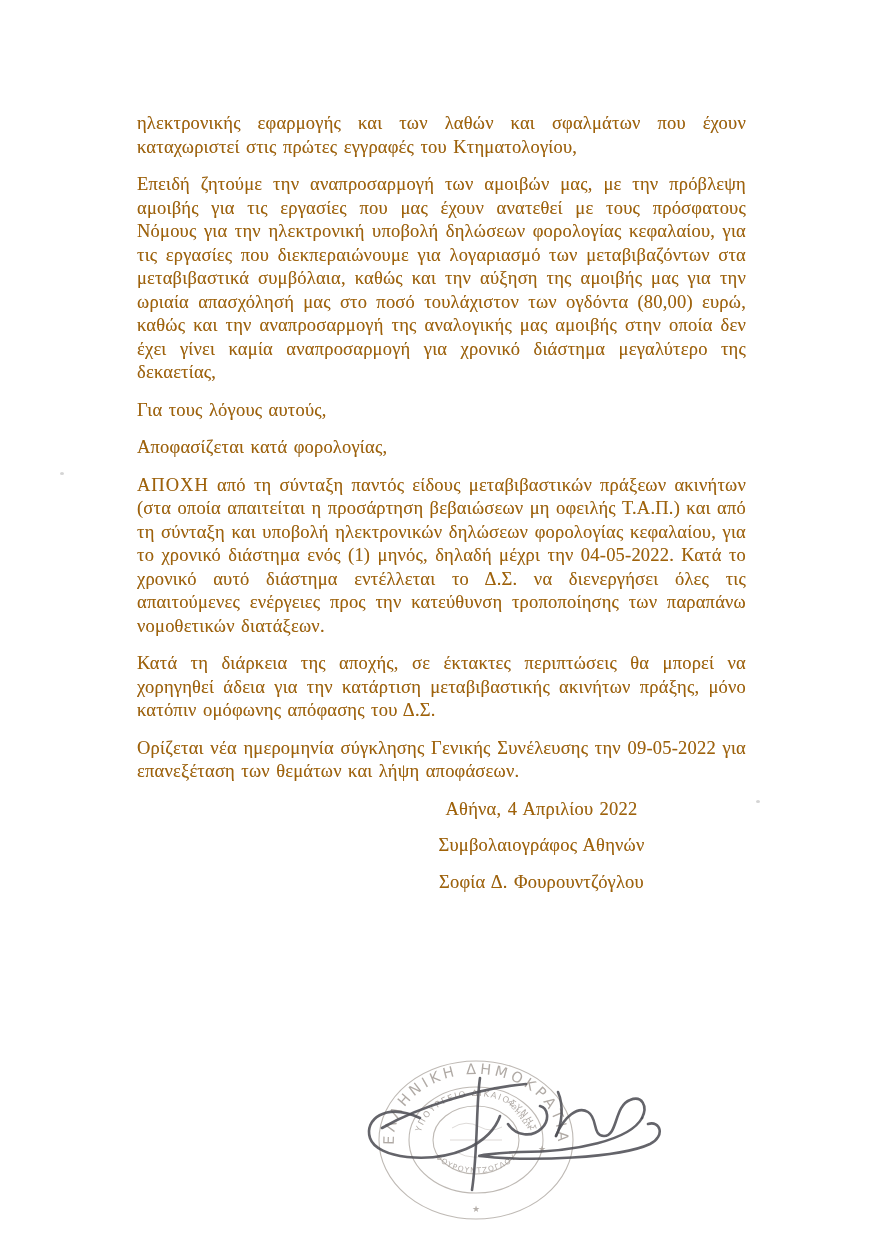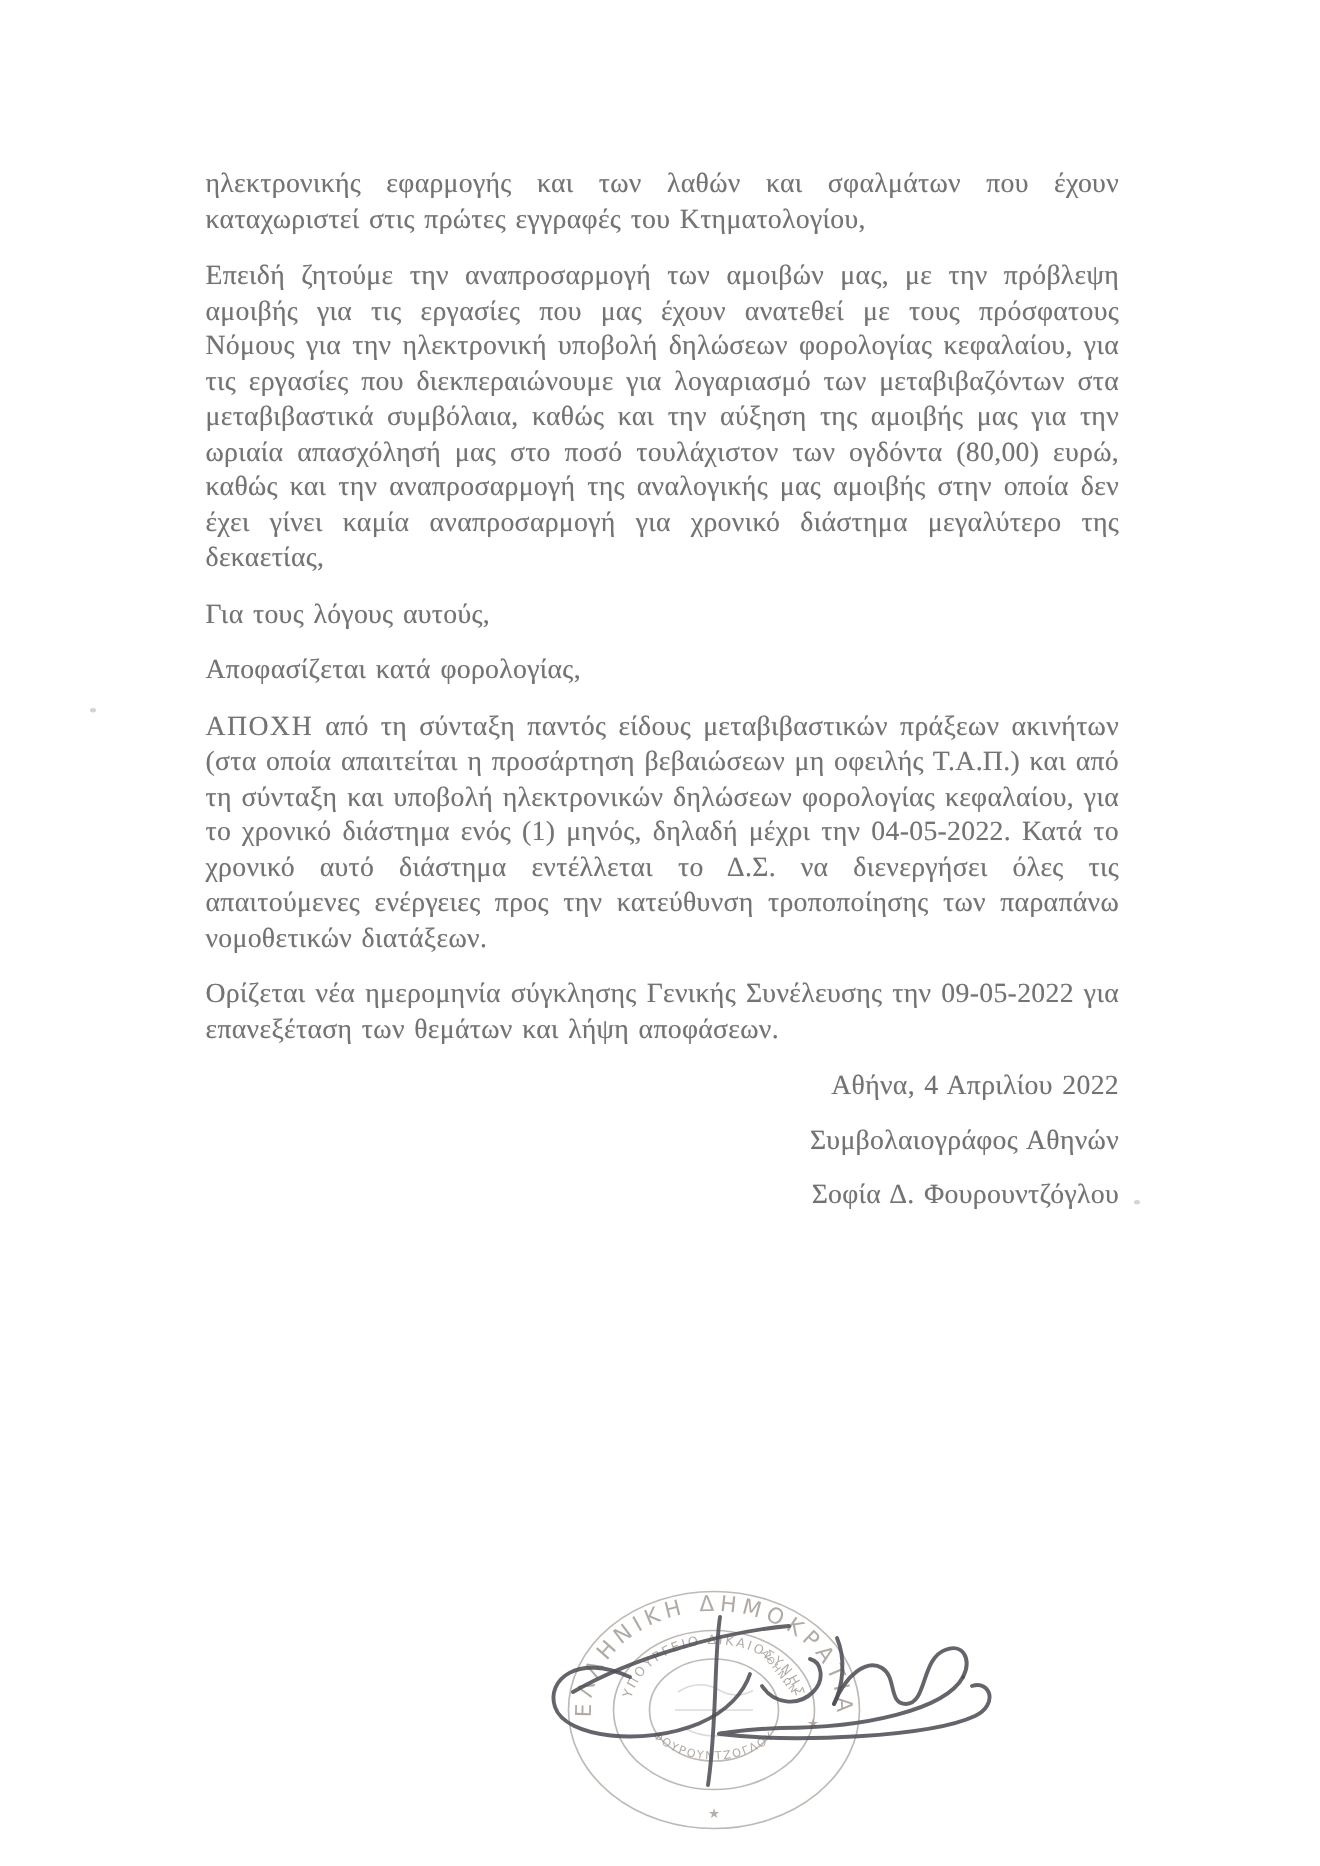--- a/index.html
+++ b/index.html
@@ -3,21 +3,21 @@
 <meta charset="utf-8">
 <style>
   html, body { margin: 0; padding: 0; background: #ffffff; }
   .page {
     position: relative;
     width: 880px;
     height: 1244px;
     background: #ffffff;
     overflow: hidden;
     font-family: "Liberation Serif", "DejaVu Serif", serif;
-    color: #737373;
+    color: #a16207;
   }
   .text-column {
     position: absolute;
     left: 137px;
     top: 112px;
     width: 609px;
   }
   .para {
     margin: 0 0 14px 0;
     font-size: 18.5px;
@@ -25,21 +25,21 @@
     letter-spacing: 0.2px;
     word-spacing: 1.5px;
     text-shadow: 0 0 0.5px rgba(70,70,75,0.35);
   }
   .justify { text-align: justify; }
   .centered { }
   .para strong { font-weight: normal; letter-spacing: 1px; }
   .sig-block { margin-top: 0; }
   .sig-block .para {
     margin: 0 0 13px 200px;
-    text-align: right;
+    text-align: center;
   }
   .seal-svg {
     position: absolute;
     left: 350px;
     top: 1040px;
     width: 252px;
     height: 200px;
   }
   .signature-svg {
     position: absolute;
@@ -81,20 +81,21 @@
 <body>
 
 <div class="page">
 
   <div class="text-column">
     <p class="para justify">ηλεκτρονικής εφαρμογής και των λαθών και σφαλμάτων που έχουν καταχωριστεί στις πρώτες εγγραφές του Κτηματολογίου,</p>
     <p class="para justify">Επειδή ζητούμε την αναπροσαρμογή των αμοιβών μας, με την πρόβλεψη αμοιβής για τις εργασίες που μας έχουν ανατεθεί με τους πρόσφατους Νόμους για την ηλεκτρονική υποβολή δηλώσεων φορολογίας κεφαλαίου, για τις εργασίες που διεκπεραιώνουμε για λογαριασμό των μεταβιβαζόντων στα μεταβιβαστικά συμβόλαια, καθώς και την αύξηση της αμοιβής μας για την ωριαία απασχόλησή μας στο ποσό τουλάχιστον των ογδόντα (80,00) ευρώ, καθώς και την αναπροσαρμογή της αναλογικής μας αμοιβής στην οποία δεν έχει γίνει καμία αναπροσαρμογή για χρονικό διάστημα μεγαλύτερο της δεκαετίας,</p>
     <p class="para centered">Για τους λόγους αυτούς,</p>
     <p class="para">Αποφασίζεται κατά φορολογίας,</p>
     <p class="para justify"><strong>ΑΠΟΧΗ</strong><span> από τη σύνταξη παντός είδους μεταβιβαστικών πράξεων ακινήτων (στα οποία απαιτείται η προσάρτηση βεβαιώσεων μη οφειλής Τ.Α.Π.) και από τη σύνταξη και υποβολή ηλεκτρονικών δηλώσεων φορολογίας κεφαλαίου, για το χρονικό διάστημα ενός (1) μηνός, δηλαδή μέχρι την 04-05-2022. Κατά το χρονικό αυτό διάστημα εντέλλεται το Δ.Σ. να διενεργήσει όλες τις απαιτούμενες ενέργειες προς την κατεύθυνση τροποποίησης των παραπάνω νομοθετικών διατάξεων.</span></p>
+    <p class="para justify">Κατά τη διάρκεια της αποχής, σε έκτακτες περιπτώσεις θα μπορεί να χορηγηθεί άδεια για την κατάρτιση μεταβιβαστικής ακινήτων πράξης, μόνο κατόπιν ομόφωνης απόφασης του Δ.Σ.</p>
     <p class="para justify">Ορίζεται νέα ημερομηνία σύγκλησης Γενικής Συνέλευσης την 09-05-2022 για επανεξέταση των θεμάτων και λήψη αποφάσεων.</p>
 
     <div class="sig-block">
       <p class="para">Αθήνα, 4 Απριλίου 2022</p>
       <p class="para">Συμβολαιογράφος Αθηνών</p>
       <p class="para">Σοφία Δ. Φουρουντζόγλου</p>
     </div>
   </div>
 
   <div class="speck" style="left:60px; top:472px;"></div>

